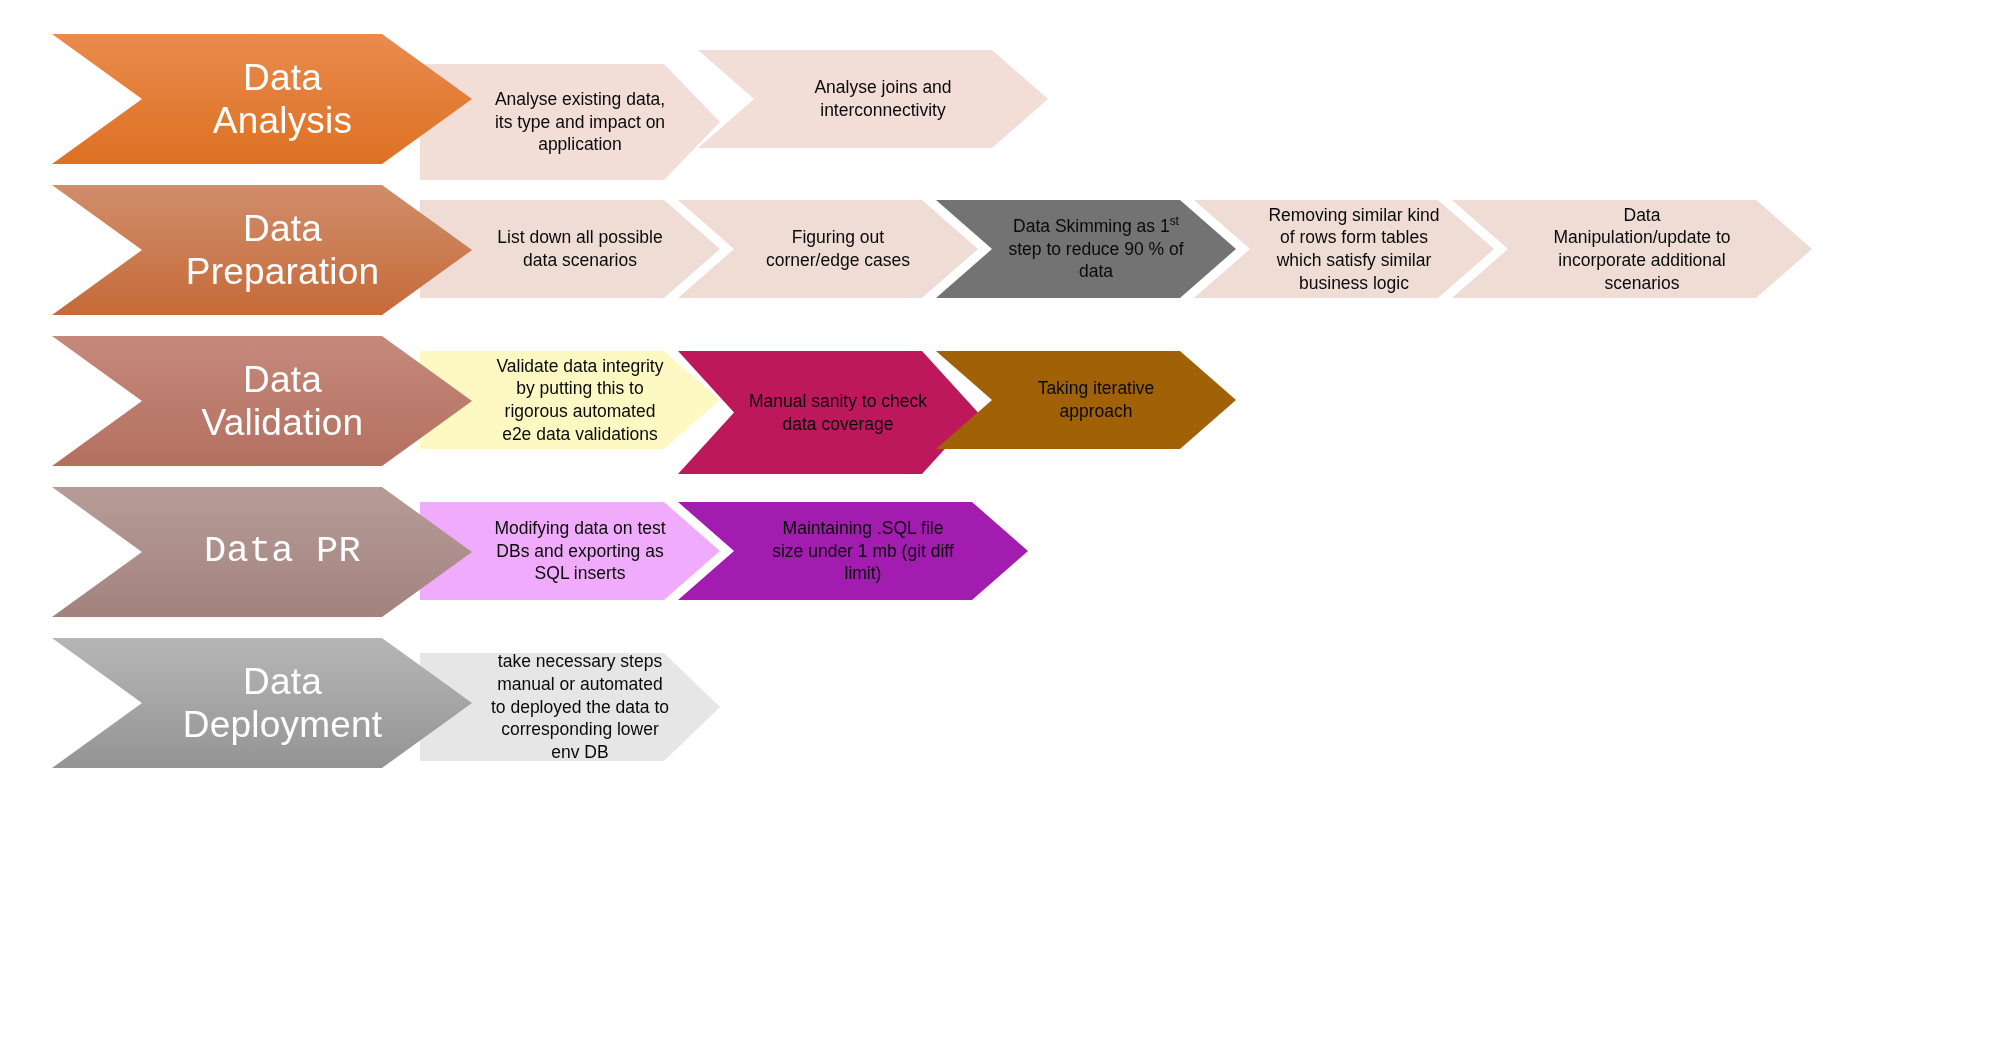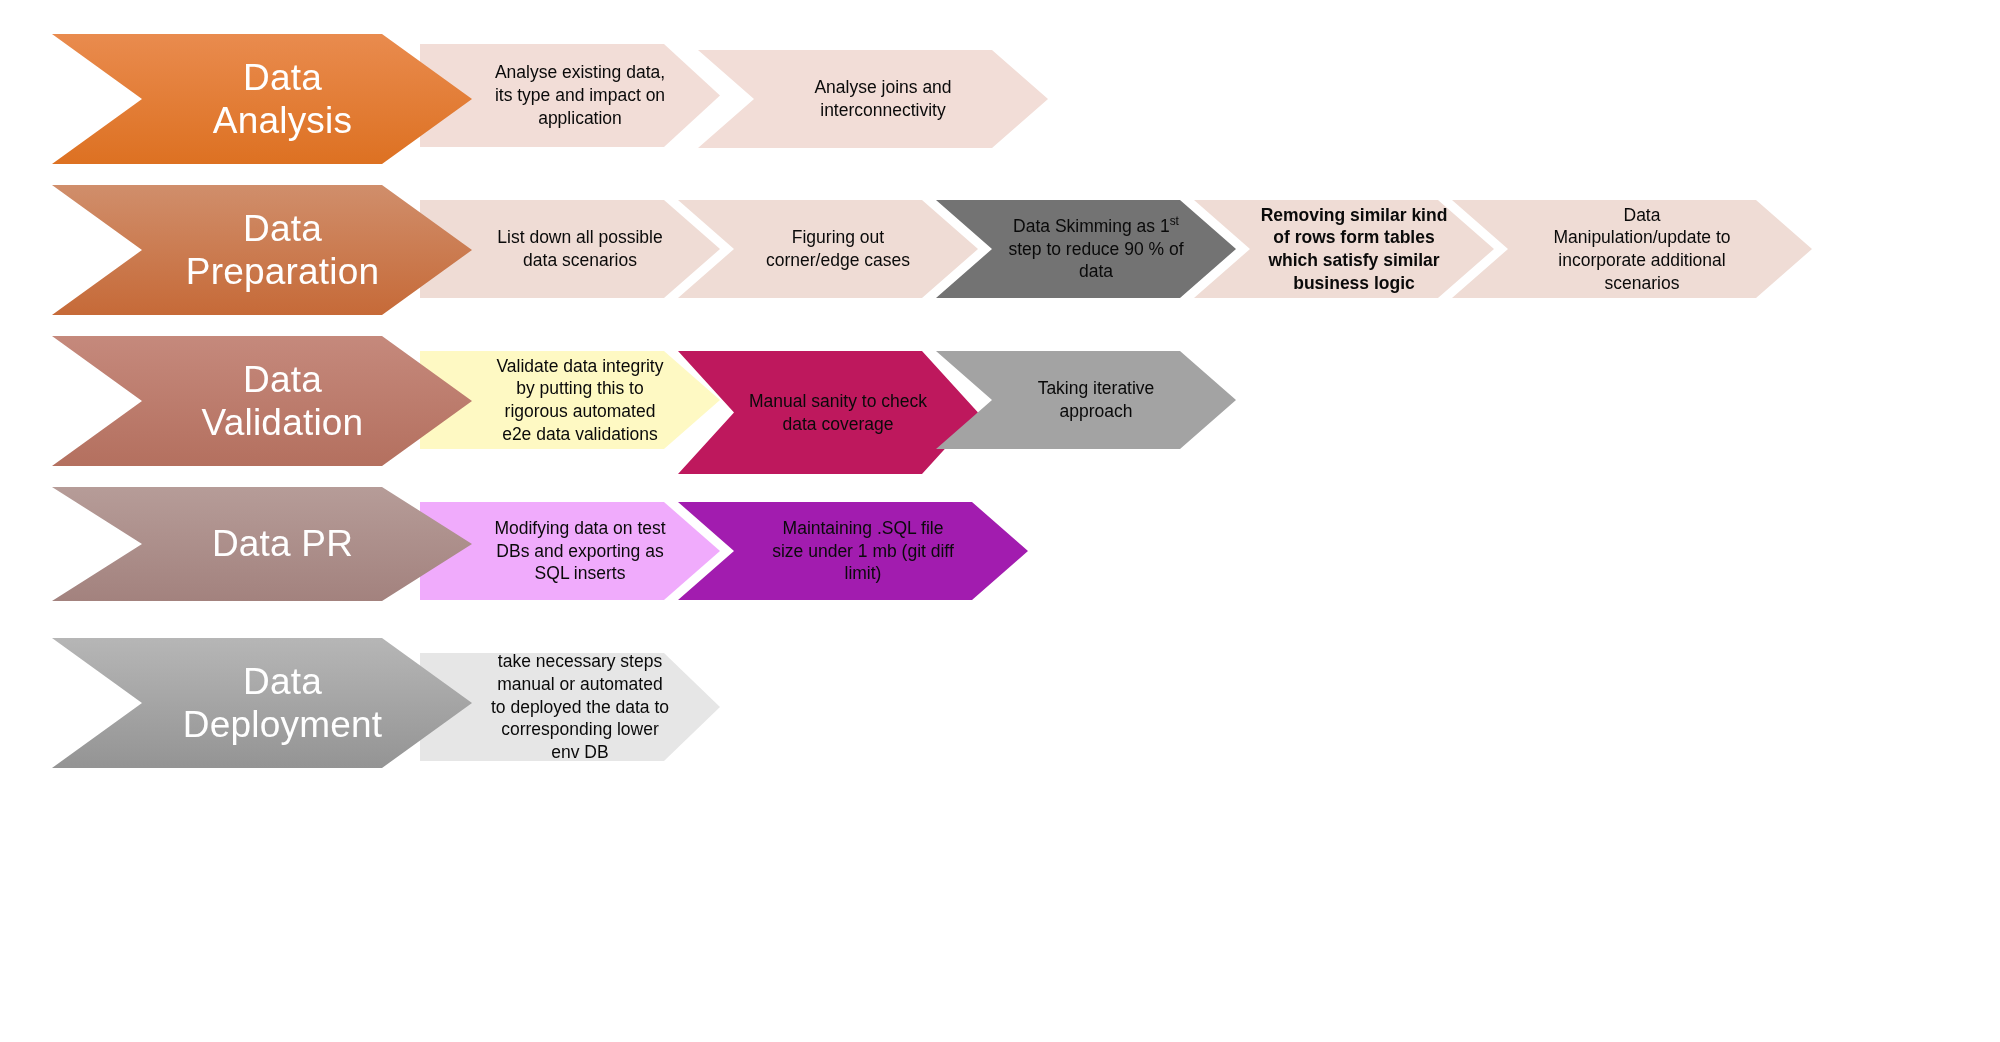--- a/index.html
+++ b/index.html
@@ -73,75 +73,75 @@
     font-size: 0.68em;
     vertical-align: super;
     line-height: 0;
   }
 </style>
 </head>
 <body>
 
 <div id="diagram">
     <div class="row" style="top: 0px;">
-      <div class="detail-chevron first" style="left: 420px; top: 44px; width: 300px; height: 103px; background: rgb(242, 221, 215);">
+      <div class="detail-chevron first" style="left: 420px; top: 64px; width: 300px; height: 116px; background: rgb(242, 221, 215);">
         <div class="dlabel">Analyse existing data,<br>its type and impact on<br>application</div>
       </div>
       <div class="detail-chevron" style="left: 698px; top: 50px; width: 350px; height: 98px; background: rgb(242, 221, 215);">
         <div class="dlabel">Analyse joins and<br>interconnectivity</div>
       </div>
       <div class="main-chevron" style="left: 52px; top: 34px; width: 420px; height: 130px; background: linear-gradient(rgb(233, 139, 78) 0%, rgb(221, 113, 34) 100%);">
         <div class="label">Data
 Analysis</div>
       </div>
     </div>
     <div class="row" style="top: 0px;">
       <div class="detail-chevron first" style="left: 420px; top: 200px; width: 300px; height: 98px; background: rgb(239, 220, 213);">
         <div class="dlabel">List down all possible<br>data scenarios</div>
       </div>
       <div class="detail-chevron" style="left: 678px; top: 200px; width: 300px; height: 98px; background: rgb(239, 220, 213); justify-content: center;">
         <div class="dlabel">Figuring out<br>corner/edge cases</div>
       </div>
       <div class="detail-chevron" style="left: 936px; top: 200px; width: 300px; height: 98px; background: #737373;">
         <div class="dlabel">Data Skimming as 1<sup>st</sup><br>step to reduce 90 % of<br>data</div>
       </div>
-      <div class="detail-chevron" style="left: 1194px; top: 200px; width: 300px; height: 98px; background: rgb(239, 220, 213); font-weight: bold;">
+      <div class="detail-chevron" style="left: 1194px; top: 200px; width: 300px; height: 98px; background: rgb(239, 220, 213);">
         <div class="dlabel">Removing similar kind<br>of rows form tables<br>which satisfy similar<br>business logic</div>
       </div>
       <div class="detail-chevron" style="left: 1452px; top: 200px; width: 360px; height: 98px; background: rgb(239, 220, 213);">
         <div class="dlabel">Data<br>Manipulation/update to<br>incorporate additional<br>scenarios</div>
       </div>
       <div class="main-chevron" style="left: 52px; top: 185px; width: 420px; height: 130px; background: linear-gradient(rgb(208, 142, 107) 0%, rgb(198, 106, 56) 100%);">
         <div class="label">Data
 Preparation</div>
       </div>
     </div>
     <div class="row" style="top: 0px;">
       <div class="detail-chevron first" style="left: 420px; top: 351px; width: 300px; height: 98px; background: #fef9c3;">
         <div class="dlabel">Validate data integrity<br>by putting this to<br>rigorous automated<br>e2e data validations</div>
       </div>
       <div class="detail-chevron" style="left: 678px; top: 351px; width: 300px; height: 123px; background: #be185d;">
         <div class="dlabel">Manual sanity to check<br>data coverage</div>
       </div>
-      <div class="detail-chevron" style="left: 936px; top: 351px; width: 300px; height: 98px; background: #a3a3a3;">
+      <div class="detail-chevron" style="left: 936px; top: 351px; width: 300px; height: 98px; background: #a16207;">
         <div class="dlabel">Taking iterative<br>approach</div>
       </div>
       <div class="main-chevron" style="left: 52px; top: 336px; width: 420px; height: 130px; background: linear-gradient(rgb(197, 137, 124) 0%, rgb(180, 112, 95) 100%);">
         <div class="label">Data
 Validation</div>
       </div>
     </div>
     <div class="row" style="top: 0px;">
       <div class="detail-chevron first" style="left: 420px; top: 502px; width: 300px; height: 98px; background: #f0abfc;">
         <div class="dlabel">Modifying data on test<br>DBs and exporting as<br>SQL inserts</div>
       </div>
       <div class="detail-chevron" style="left: 678px; top: 502px; width: 350px; height: 98px; background: #a21caf;">
         <div class="dlabel">Maintaining .SQL file<br>size under 1 mb (git diff<br>limit)</div>
       </div>
-      <div class="main-chevron" style="left: 52px; top: 487px; width: 420px; height: 114px; background: linear-gradient(rgb(182, 156, 152) 0%, rgb(163, 130, 126) 100%);">
+      <div class="main-chevron" style="left: 52px; top: 487px; width: 420px; height: 130px; background: linear-gradient(rgb(182, 156, 152) 0%, rgb(163, 130, 126) 100%); font-family: Liberation Mono, monospace;">
         <div class="label">Data PR</div>
       </div>
     </div>
     <div class="row" style="top: 0px;">
       <div class="detail-chevron first" style="left: 420px; top: 653px; width: 300px; height: 108px; background: rgb(230, 230, 230);">
         <div class="dlabel">take necessary steps<br>manual or automated<br>to deployed the data to<br>corresponding lower<br>env DB</div>
       </div>
       <div class="main-chevron" style="left: 52px; top: 638px; width: 420px; height: 130px; background: linear-gradient(rgb(182, 182, 182) 0%, rgb(148, 148, 148) 100%);">
         <div class="label">Data
 Deployment</div>

